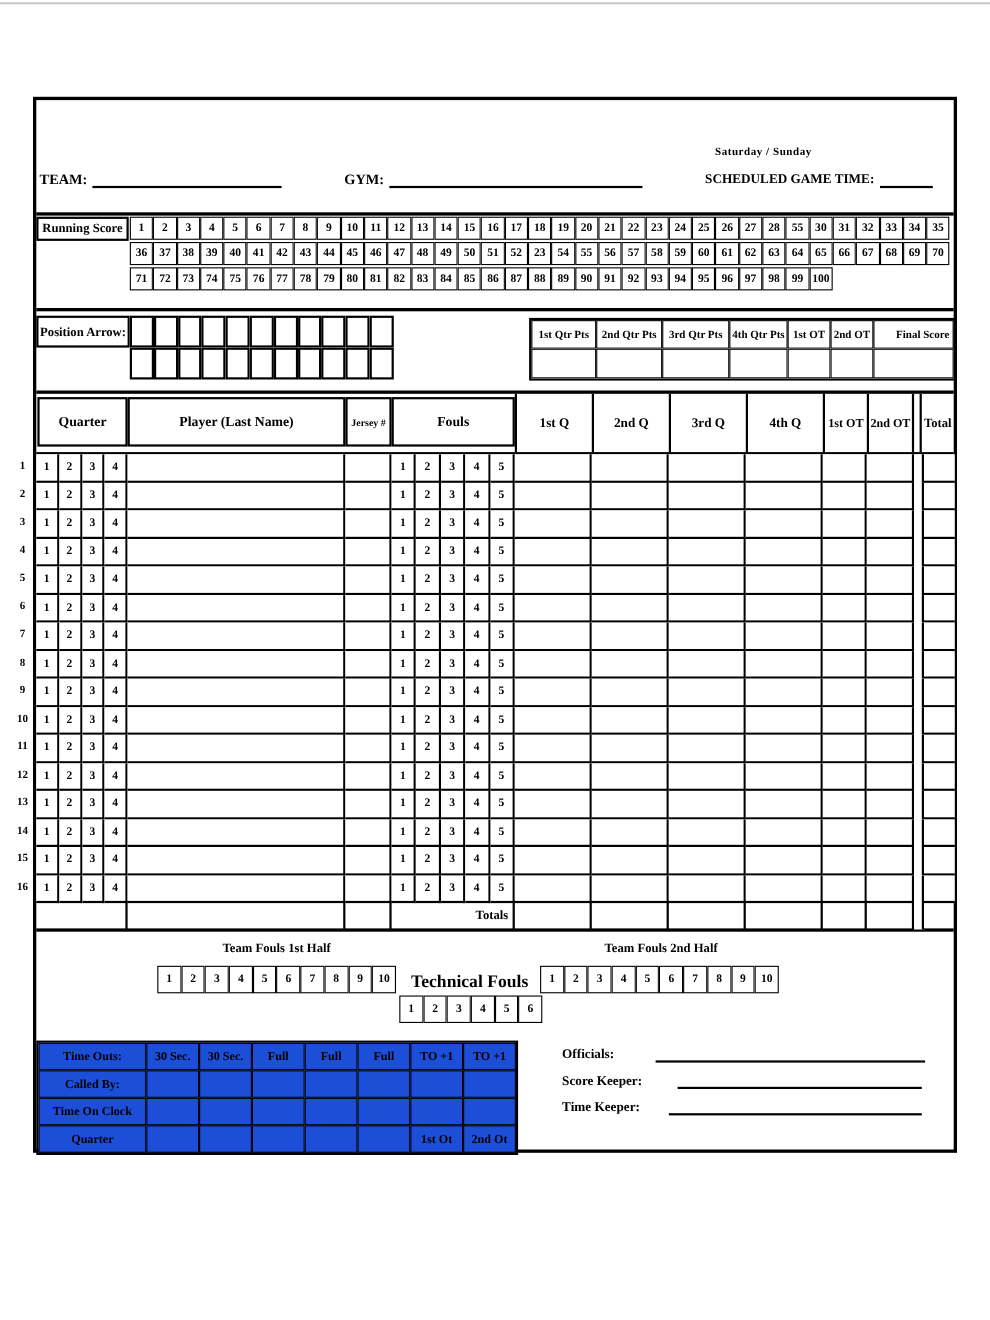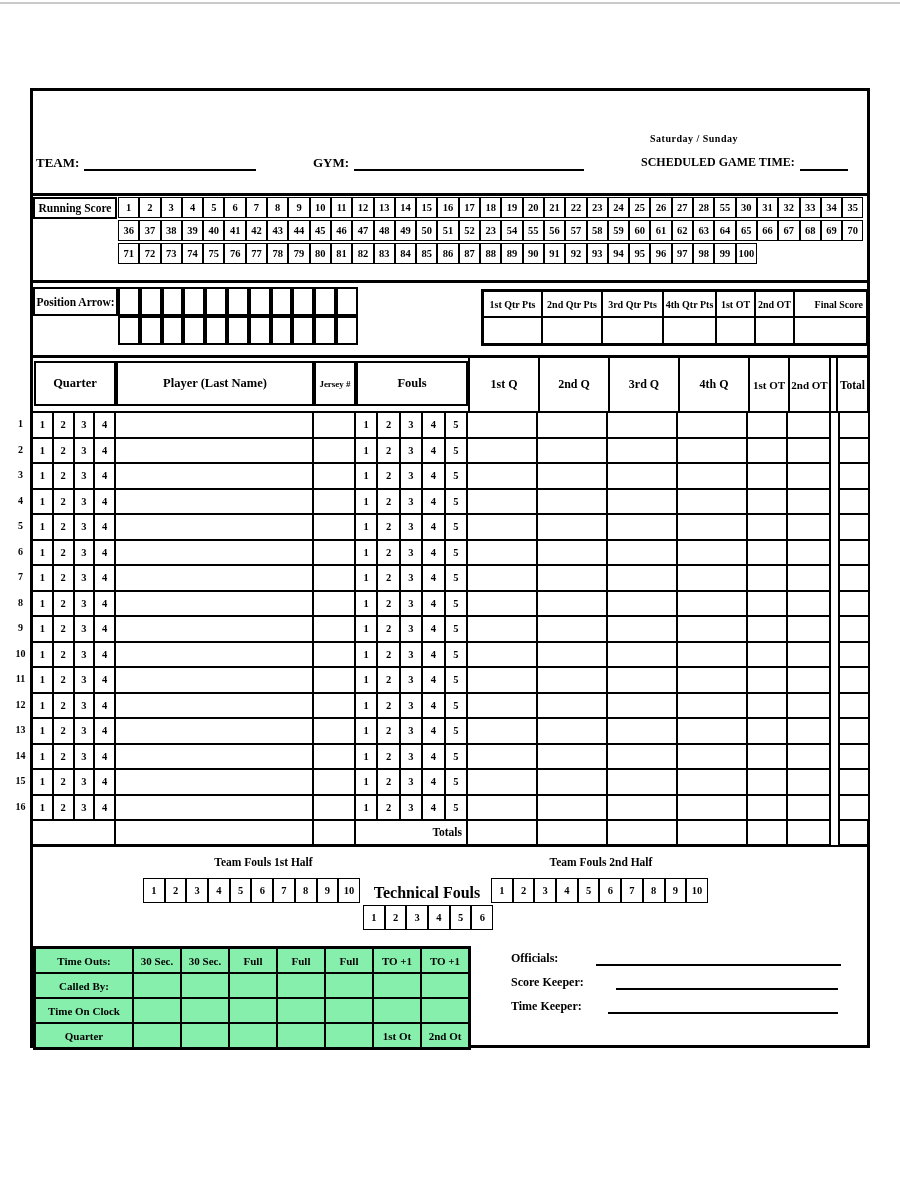--- a/index.html
+++ b/index.html
@@ -58,21 +58,21 @@
   
   .tf-title{font-size:11.5px;text-align:center;}
   .tf-row{display:flex;}
   .tfc{flex:0 0 21.7px;height:25px;border:1.8px solid #000;box-sizing:border-box;
       display:flex;align-items:center;justify-content:center;font-size:10.5px;background:#fff;}
   .tech-label{font-size:16px;text-align:center;}
   
   .to{display:grid;grid-template-columns:98px 48px 48px 48px 48px 48px 48px 48px;
       border:2.5px solid #000;box-sizing:content-box;}
   .toc{height:25px;border:1.6px solid #000;box-sizing:border-box;display:flex;
-       align-items:center;justify-content:center;font-size:11px;background:#86efac;}
+       align-items:center;justify-content:center;font-size:11px;background:#1d4ed8;}
   
   .off-row{display:flex;align-items:flex-end;font-size:12px;margin-bottom:9px;}
   .off-line{display:inline-block;border-bottom:2.5px solid #000;height:13px;}
 </style>
 </head>
 <body>
 
 <div>
   <div class="page-edge"></div>
 
@@ -512,21 +512,21 @@
         <div class="t-quarter"></div>
         <div class="t-quarter"></div>
         <div class="t-quarter"></div>
         <div class="t-quarter"></div>
         <div class="t-quarter"></div>
         <div class="spc"></div>
         <div></div>
       </div>
     </div>
 
-    <div class="abs tf-title" style="left:122px;top:765px;width:217px;">Team Fouls 1st Half</div>
+    <div class="abs tf-title" style="left:110px;top:765px;width:217px;">Team Fouls 1st Half</div>
     <div class="abs tf-row" style="left:110px;top:787px;">
         <div class="tfc">1</div>
         <div class="tfc">2</div>
         <div class="tfc">3</div>
         <div class="tfc">4</div>
         <div class="tfc">5</div>
         <div class="tfc">6</div>
         <div class="tfc">7</div>
         <div class="tfc">8</div>
         <div class="tfc">9</div>

